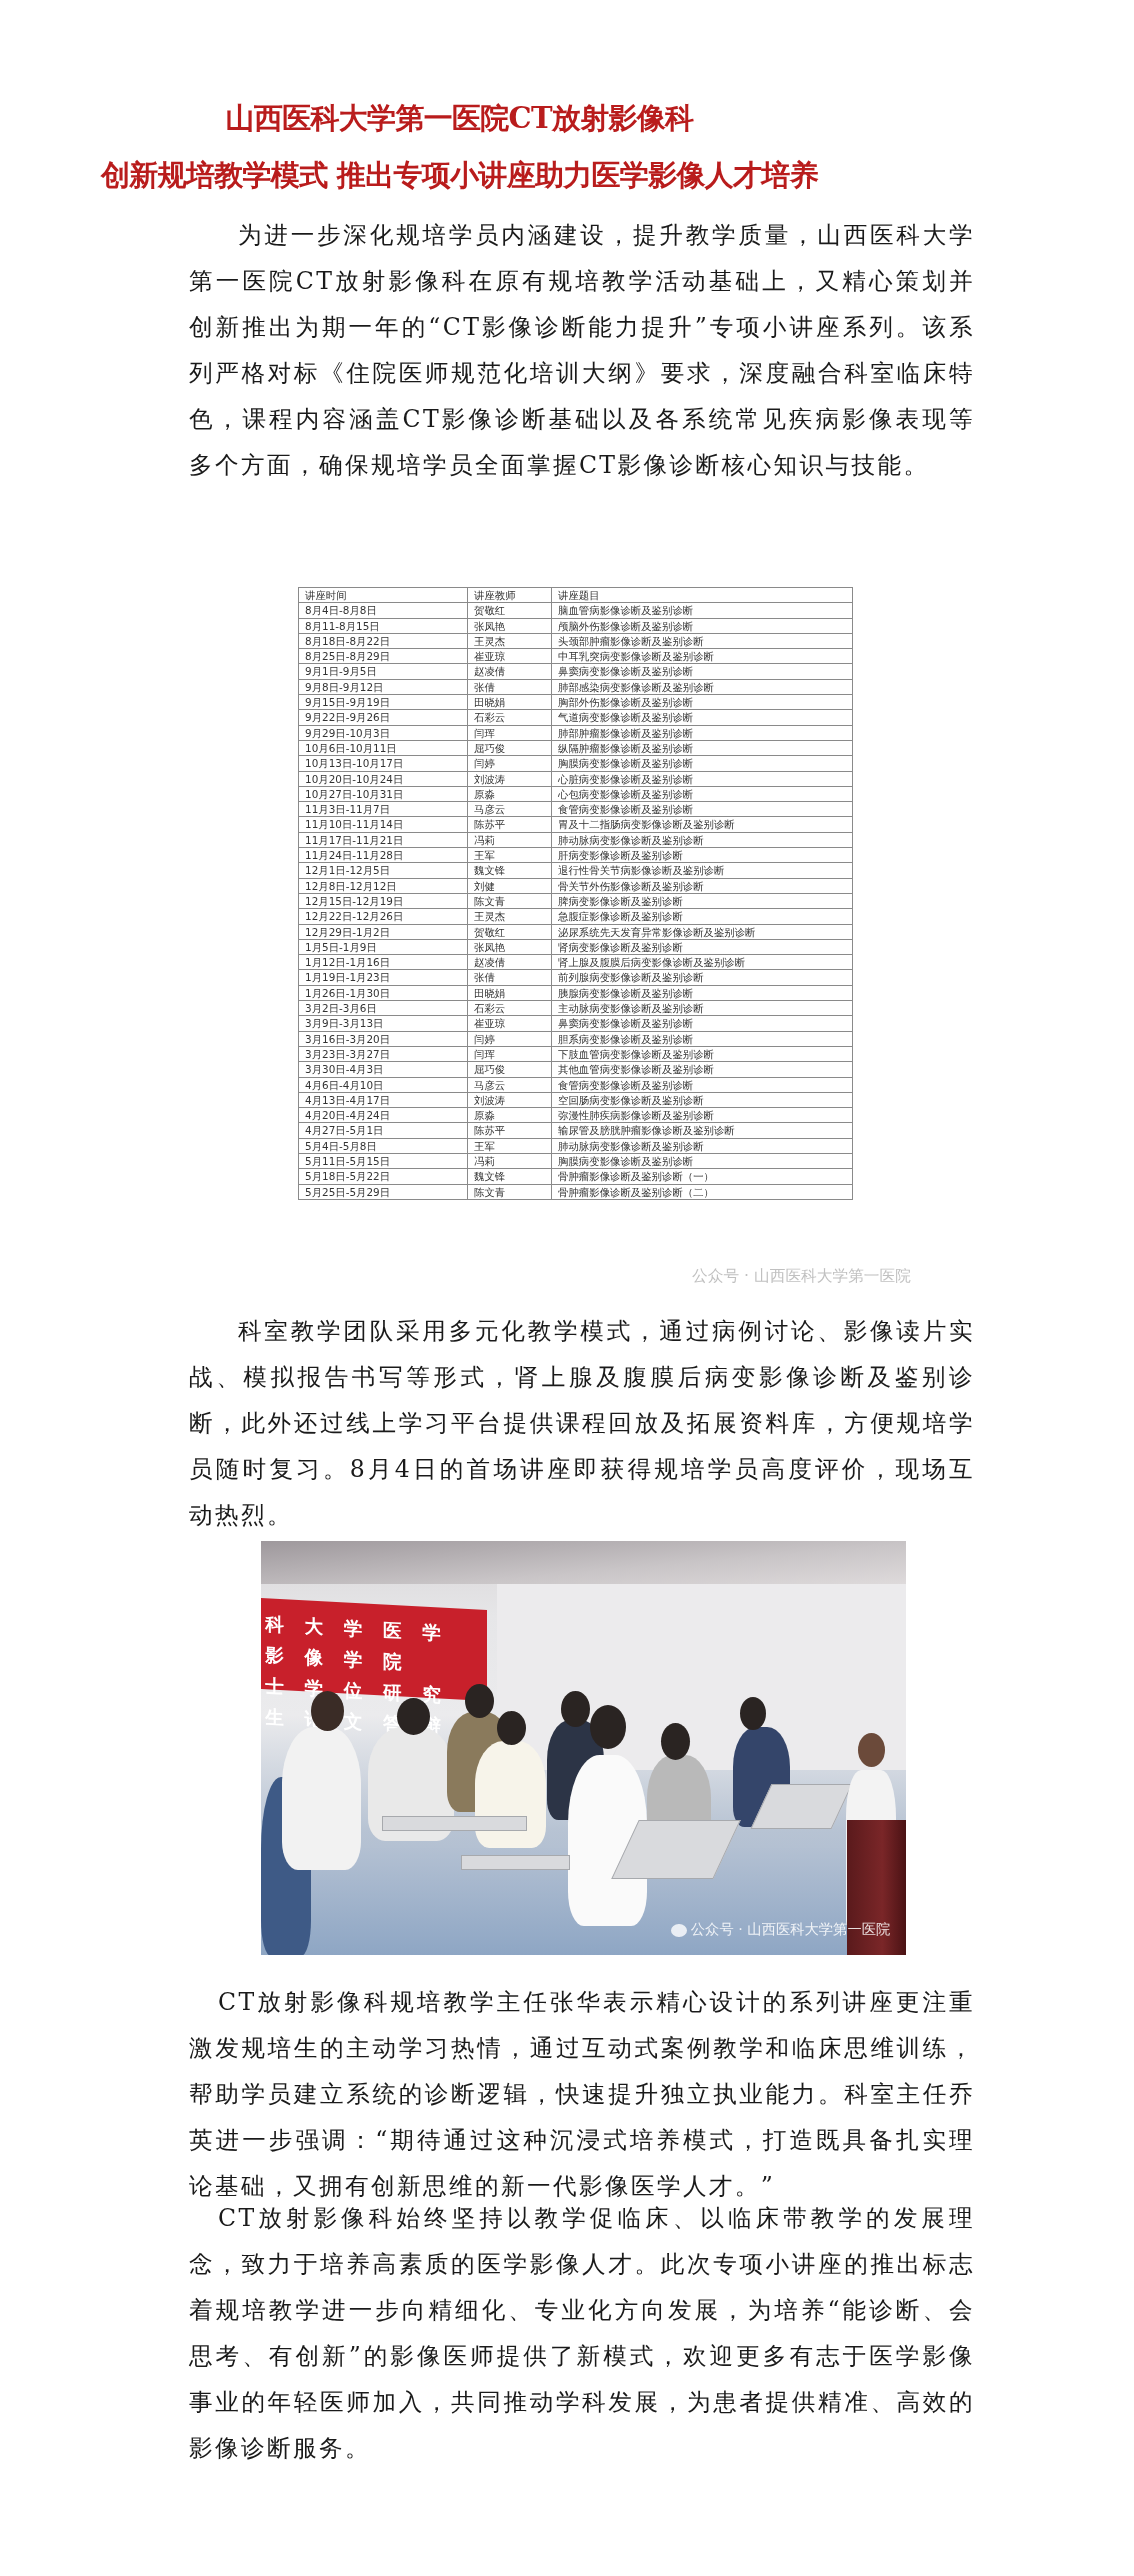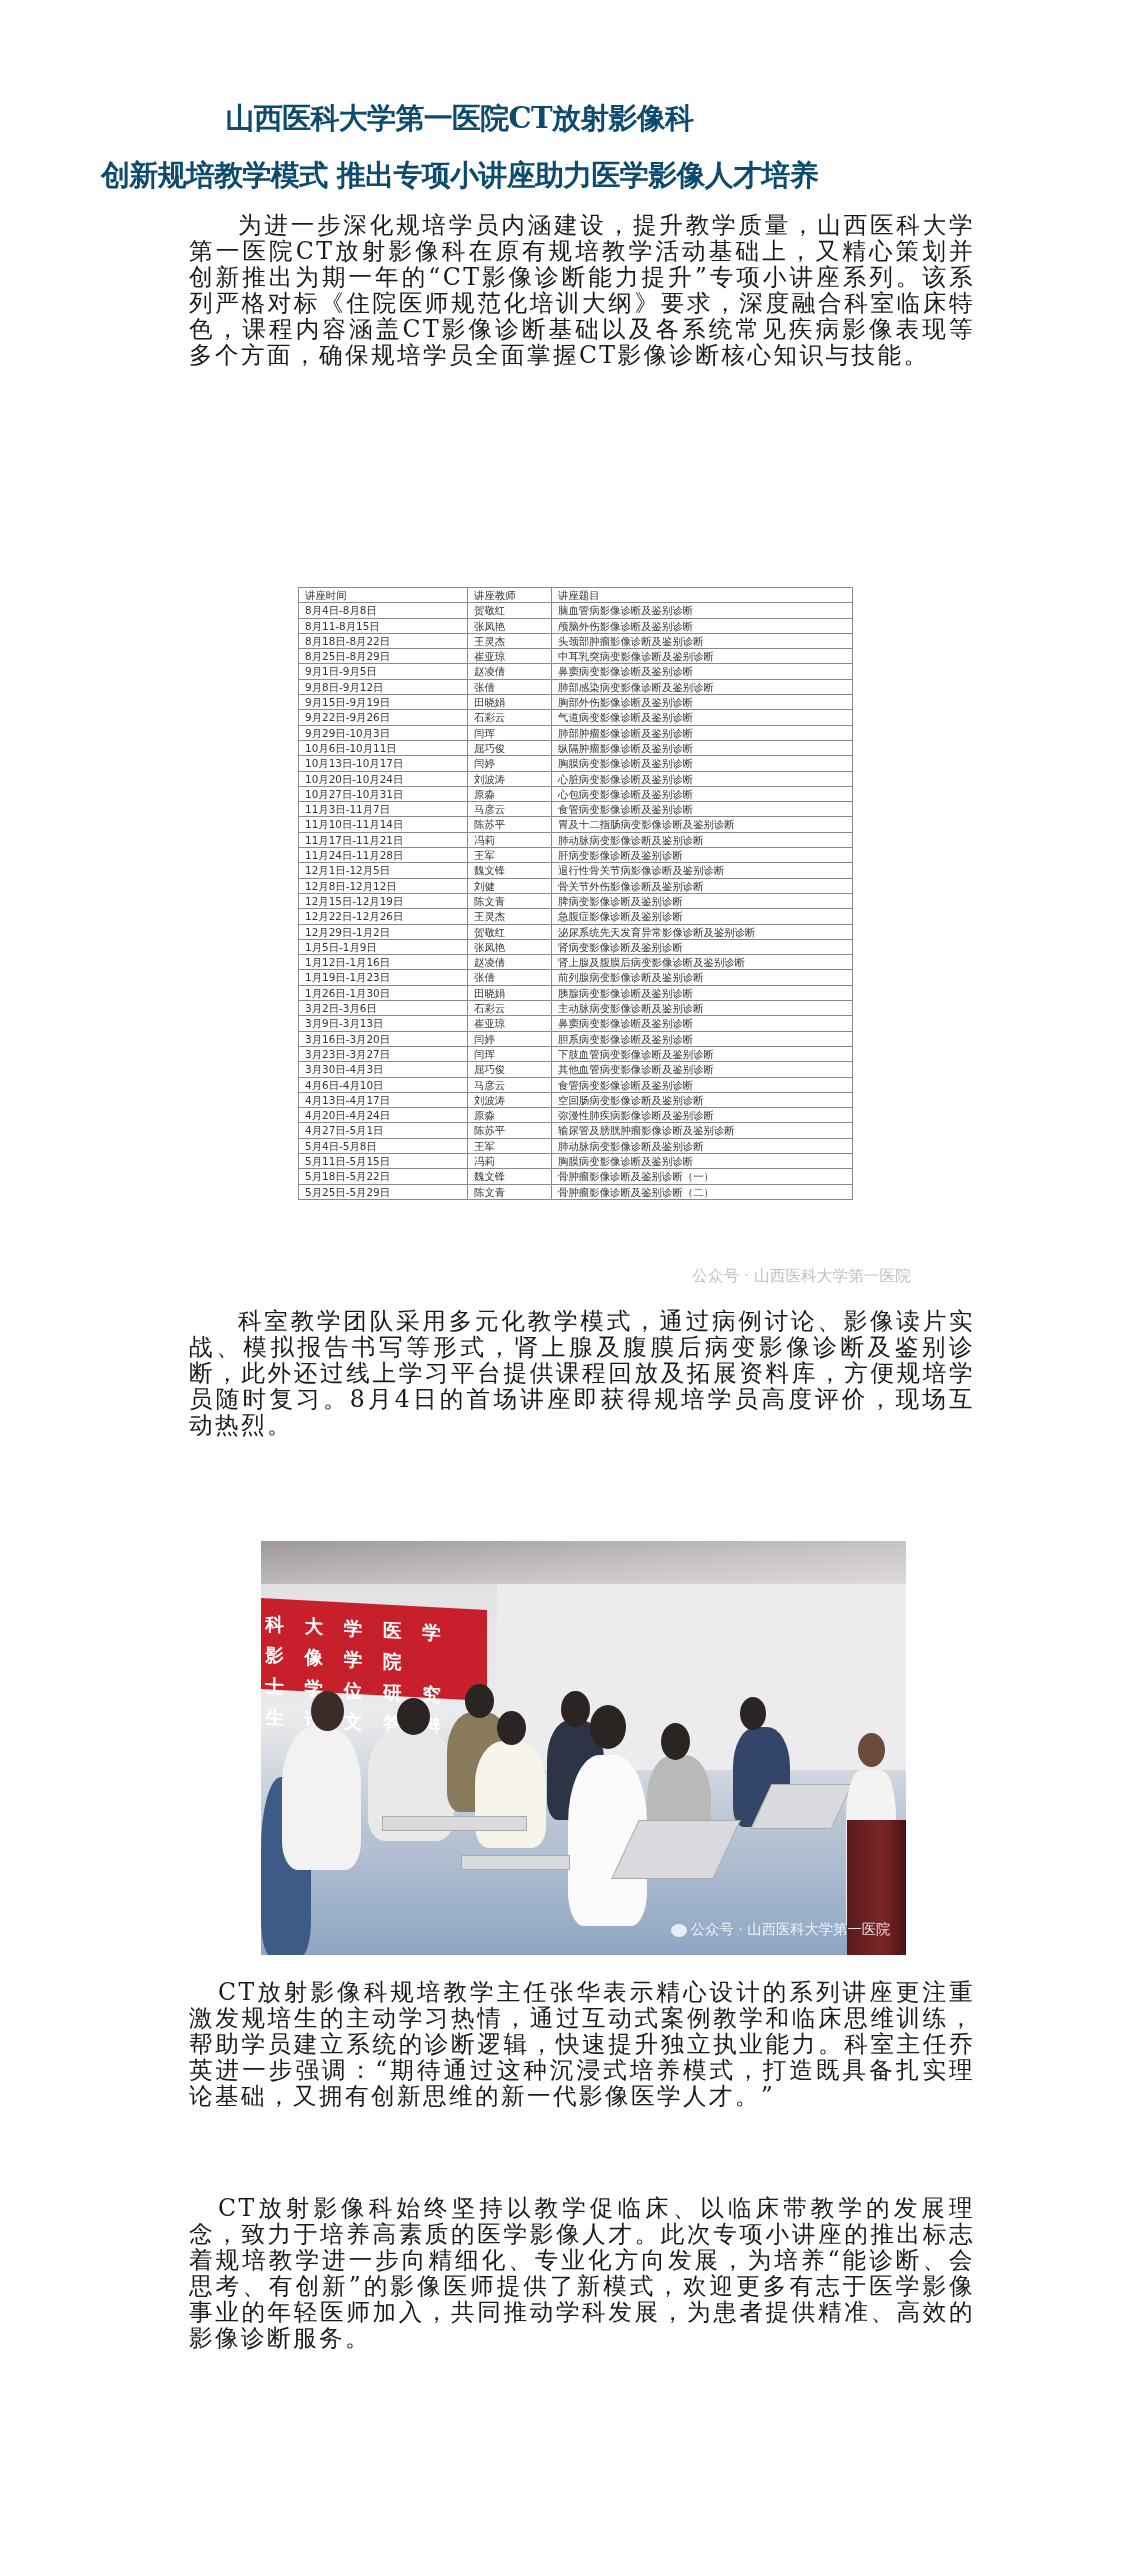--- a/index.html
+++ b/index.html
@@ -1,24 +1,24 @@
 <!DOCTYPE html>
 <html style="font-size:11.4px"><head>
 <meta charset="utf-8">
 <style>
   html, body { margin: 0; padding: 0; background: #ffffff; }
   body { width: 1134px; height: 2576px; position: relative; overflow: hidden;
          font-family: "DejaVu Serif", "Liberation Serif", serif; color: #111; }
   .title { position: absolute; left: 0; width: 919px; text-align: center;
            font-family: "DejaVu Serif", "Liberation Serif", serif; font-weight: bold;
-           font-size: 29px; letter-spacing: -0.7px; color: #0c4a6e; }
+           font-size: 29px; letter-spacing: -0.7px; color: #b91c1c; }
   .title.t1 { top: 99px; }
   .title.t2 { top: 156px; }
   .para { position: absolute; left: 189px; width: 786px; font-size: 23.6px;
-          line-height: 26px; letter-spacing: 2.4px; color: #1a1a1a; text-indent: 49px;
+          line-height: 46px; letter-spacing: 2.4px; color: #1a1a1a; text-indent: 49px;
           text-align: justify; margin: 0; }
   .p1 { top: 212px; }
   .p2 { top: 1308px; }
   .p3 { top: 1979px; text-indent: 29px; }
   .p4 { top: 2195px; text-indent: 29px; }
 
   .schedule { position: absolute; left: 292px; top: 556px; width: 572px; height: 736px; background: #fff; }
   .schedule-title { position: absolute; left: 0; width: 572px; top: 4.3px; text-align: center;
                     font-family: "DejaVu Sans", "Liberation Sans", sans-serif; font-weight: bold;
                     font-size: 18.6px; color: #222; }

